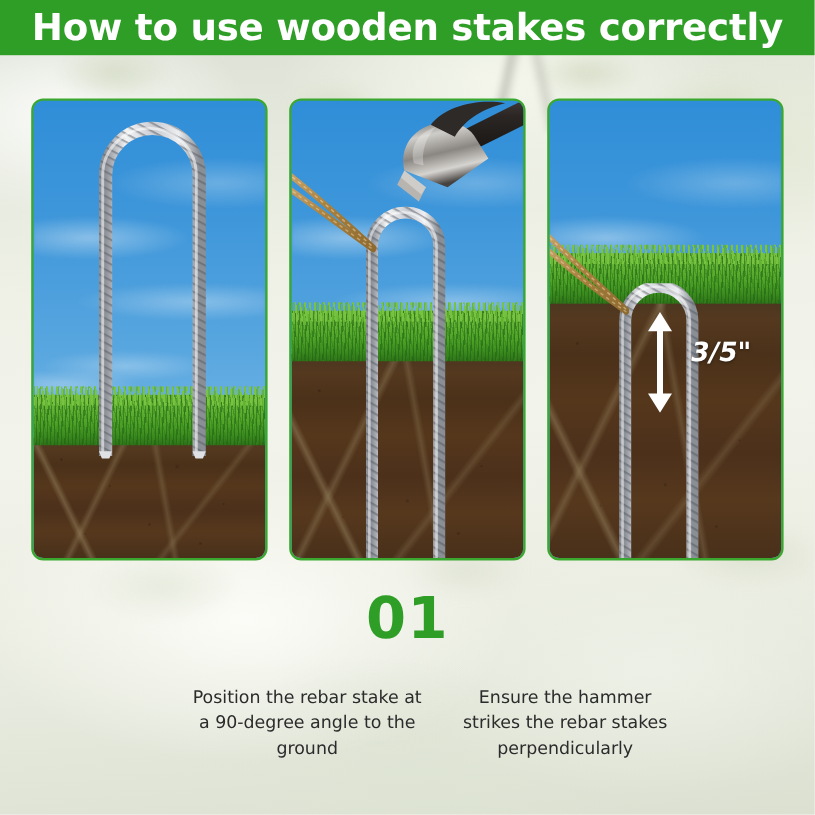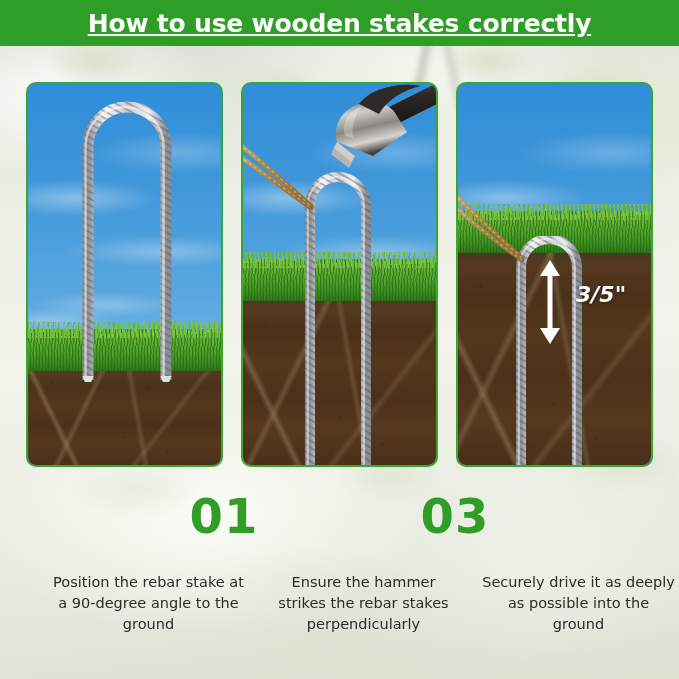--- a/index.html
+++ b/index.html
@@ -71,25 +71,24 @@
     height: 46px;
     background: #2f9e26;
     display: flex;
     align-items: center;
     justify-content: center;
     z-index: 6;
   }
   .header-title {
     color: #ffffff;
     font-family: "DejaVu Sans", sans-serif;
-    font-size: 25px;
+    font-size: 31px;
     font-weight: bold;
     letter-spacing: -0.2px;
     white-space: nowrap;
-    text-decoration: underline;
   }
 
   
   .panels {
     position: absolute;
     left: 0;
     top: 82px;
     width: 679px;
     height: 385px;
     display: flex;
@@ -456,22 +455,20 @@
           </g>
         </svg>
       </div>
       <div class="measure-label" style="left:118px; top:198px;">3/5"</div>
     </div>
 
   </div>
 
   <div class="numbers">
     <div class="number-cell">01</div>
-    <div class="number-cell">03</div>
   </div>
 
   <div class="captions">
     <div class="caption-cell">Position the rebar stake at a 90-degree angle to the ground</div>
     <div class="caption-cell">Ensure the hammer strikes the rebar stakes perpendicularly</div>
-    <div class="caption-cell">Securely drive it as deeply as possible into the ground</div>
   </div>
 
 </div>
 
 </body></html>

